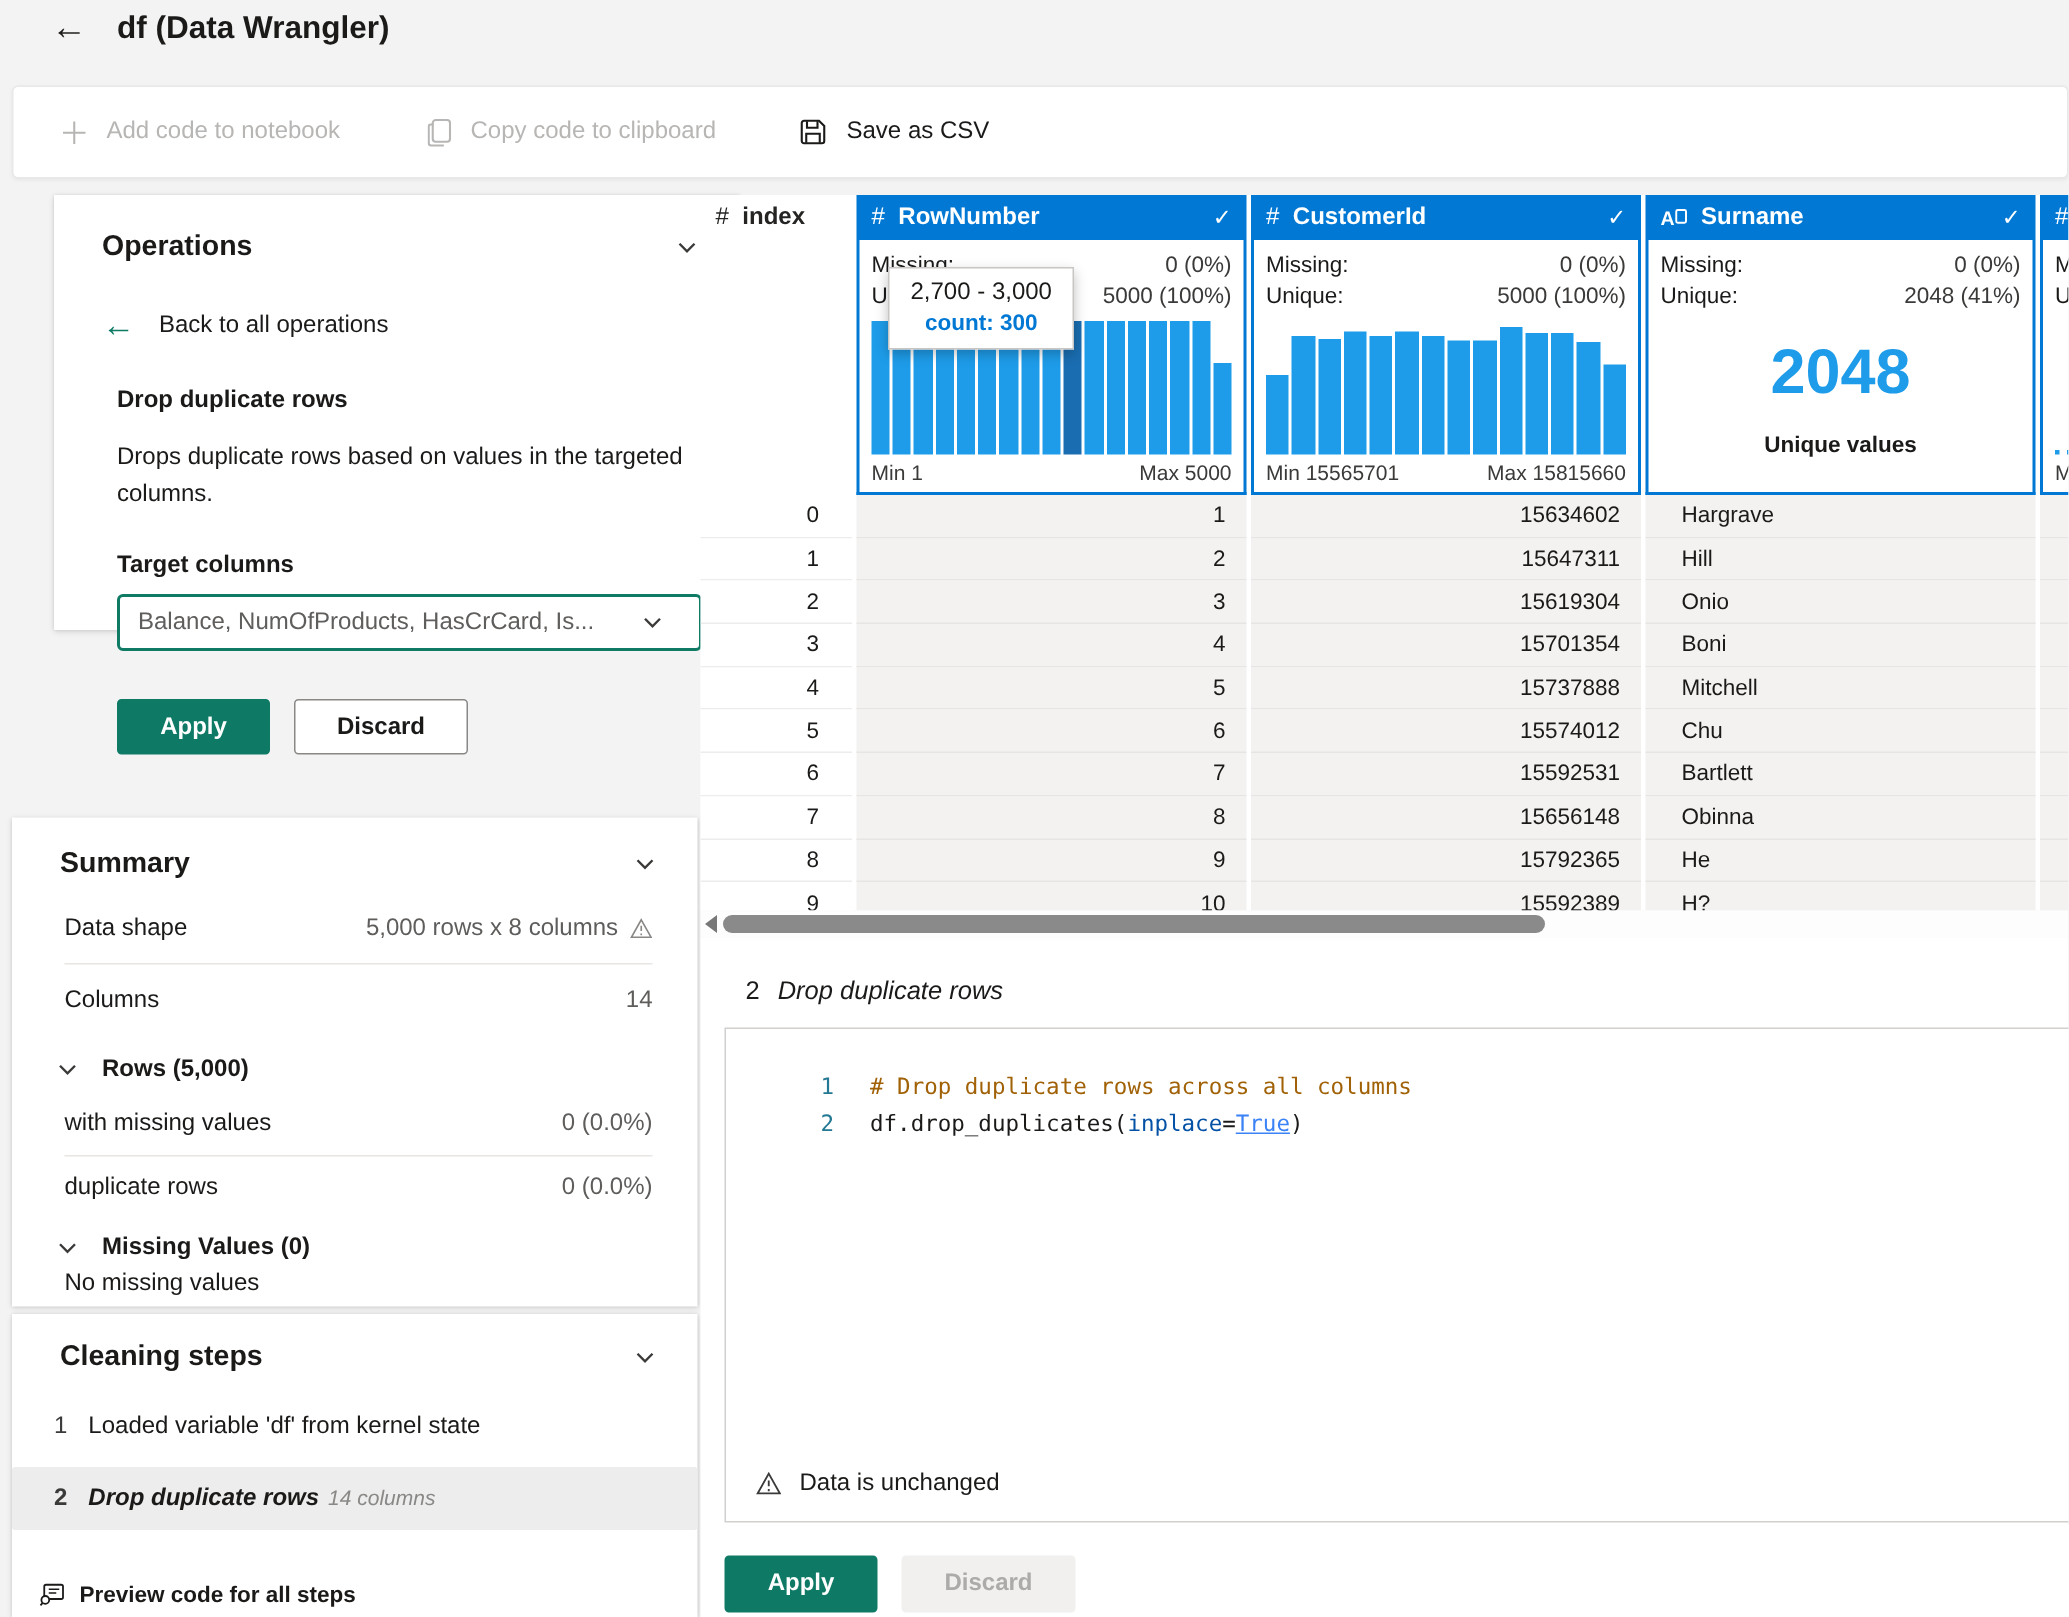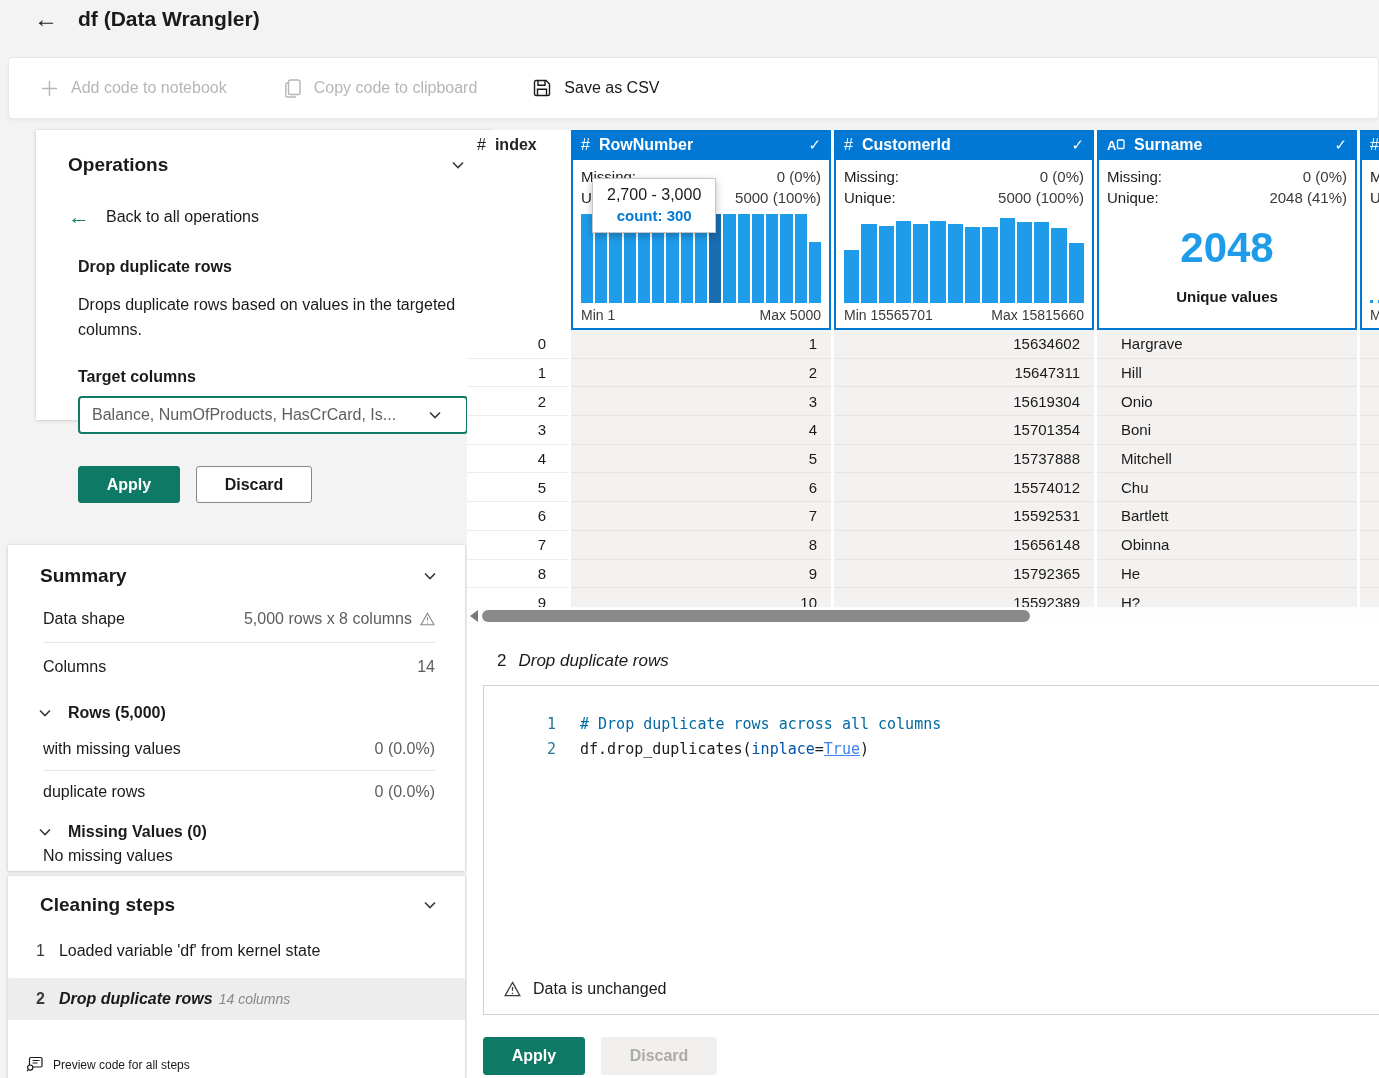--- a/index.html
+++ b/index.html
@@ -49,21 +49,21 @@
   .sum-div { height:1px; background:#e8e6e4; margin:0 30px 0 35px; }
   .sum-group { display:flex; align-items:center; gap:16px; margin:14px 0 6px 30px; font-size:16px; font-weight:bold; }
   .sum-note { margin:6px 0 0 35px; font-size:16px; color:#1b1a19; }
 
   .step-row { display:flex; align-items:baseline; gap:14px; margin:0 0 0 0; padding:12px 0 12px 28px; font-size:16px; }
   .step-row .num { color:#3b3a39; }
   .step-selected { background:#ededed; border-radius:2px; margin-top:6px; }
   .step-selected .num { font-weight:bold; }
   .step-selected .s-name { font-weight:bold; font-style:italic; }
   .step-selected .s-meta { font-style:italic; color:#8a8886; font-size:14px; margin-left:6px; }
-  .preview-row { position:absolute; left:18px; bottom:6px; display:flex; align-items:flex-end; gap:10px; font-size:12px; color:#1b1a19; cursor:pointer; }
+  .preview-row { position:absolute; left:18px; bottom:6px; display:flex; align-items:flex-start; gap:10px; font-size:15px; color:#1b1a19; cursor:pointer;font-weight:bold; }
 
   
   .grid-zone { position:absolute; left:467px; top:130px; width:912px; height:477px; background:#fff; overflow:hidden; display:flex; }
   .gcol { flex:none; display:flex; flex-direction:column; }
   .gcol-gap { margin-right:3px; }
   .ghead { flex:none; height:30px; display:flex; align-items:center; font-size:16px; font-weight:bold; padding:0 10px; }
   .ghead-blue { background:#0078d4; color:#fff; justify-content:space-between; cursor:pointer; }
   .ghead-white { background:#fff; color:#252423; cursor:default; }
   .ghead .hleft { display:flex; align-items:center; gap:9px; }
   .ghead .hash { font-weight:normal; font-size:16px; }
@@ -100,21 +100,21 @@
   
   .code-zone { position:absolute; left:467px; top:625px; width:912px; height:453px; background:#fff; }
   .code-title { display:flex; align-items:baseline; gap:12px; margin:26px 0 0 30px; font-size:17px; }
   .code-title .ct-num { font-style:normal; color:#1b1a19; }
   .code-title .ct-name { font-style:italic; color:#1b1a19; }
   .code-box { position:absolute; left:16px; top:60px; width:930px; height:330px; border:1px solid #d2d0ce; background:#fff; display:flex; flex-direction:column; }
   .code-lines { padding:26px 0 0 0; font-family:"DejaVu Sans Mono", monospace; font-size:15px; line-height:25px; flex:1; }
   .code-line { display:flex; }
   .code-line .ln { width:72px; text-align:right; color:#237893; flex:none; }
   .code-line .lc { padding-left:24px; white-space:pre; }
-  .tok-comment { color:#0369a1;text-align:right; }
+  .tok-comment { color:#a16207;text-align:right; }
   .tok-plain { color:#1b1a19; }
   .tok-param { color:#0451a5; }
   .tok-keyword { color:#3b82f6;text-decoration:underline; }
   .code-warn { display:flex; align-items:center; gap:12px; padding:0 0 16px 20px; font-size:16px; color:#1b1a19; }
   .code-btns { position:absolute; left:16px; top:412px; display:flex; gap:16px; }
   .cb-apply { width:102px; height:38px; }
 
   .warn-ic { flex:none; display:block; }
 </style>
 </head>

